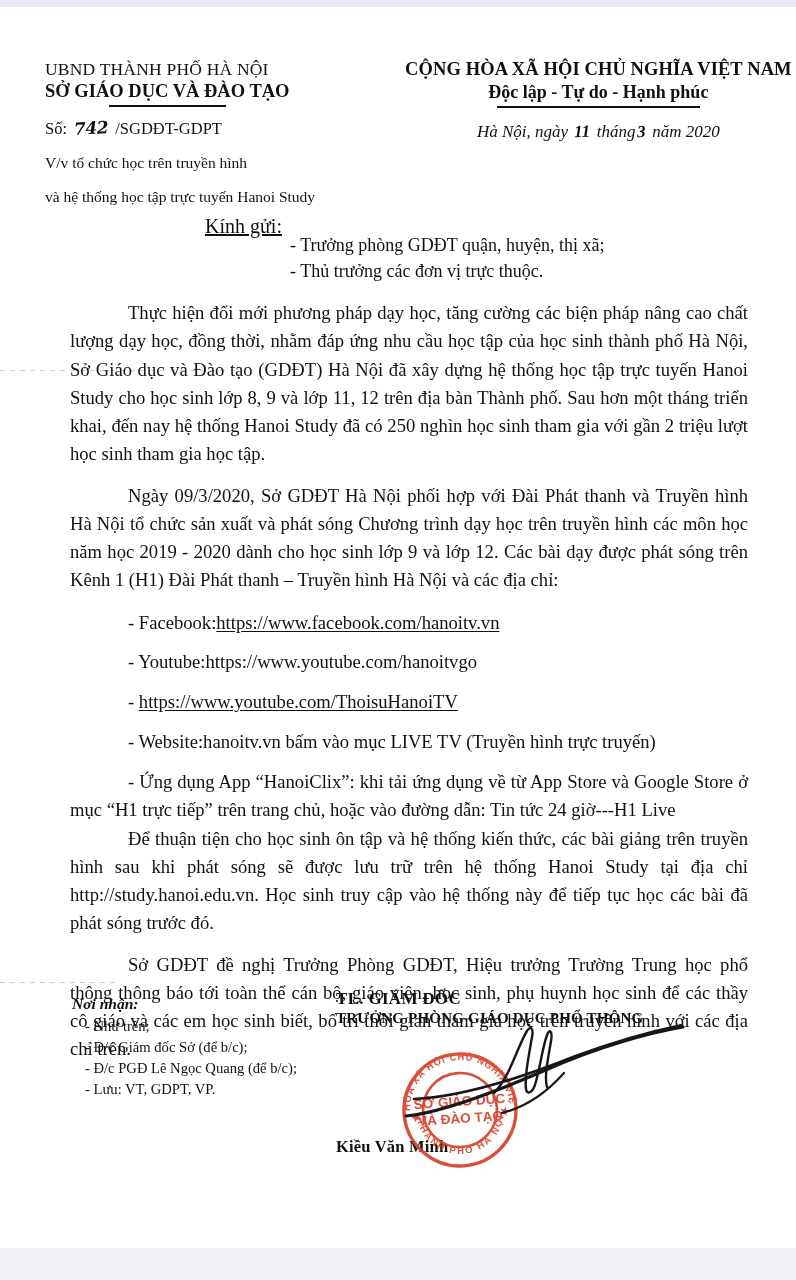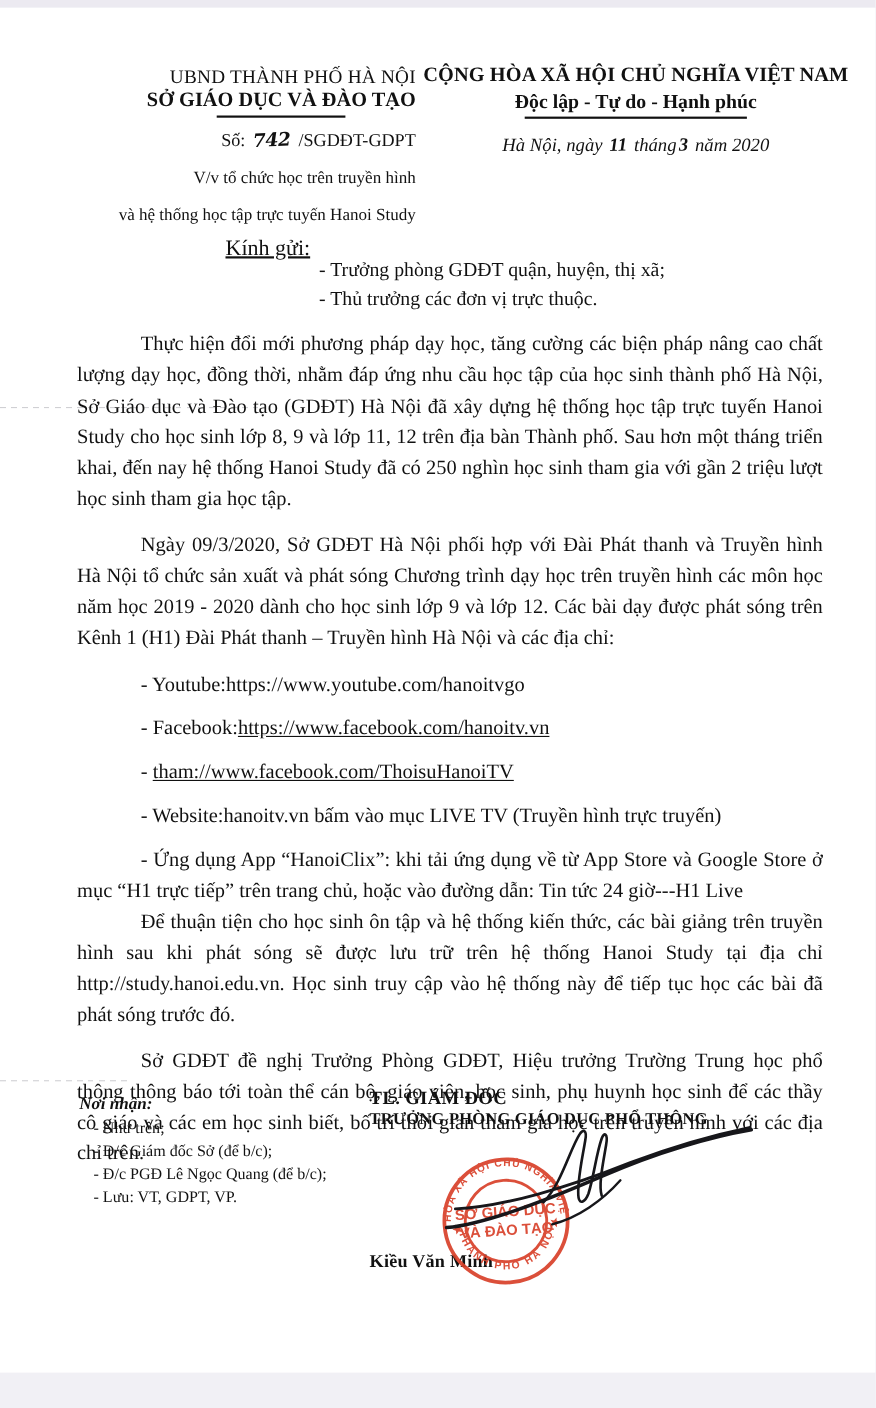--- a/index.html
+++ b/index.html
@@ -64,22 +64,22 @@
   
   .header {
     position: absolute;
     top: 52px;
     left: 0;
     width: 796px;
     display: flex;
   }
   .hdr-left {
     width: 360px;
-    text-align: right;
-    padding-left: 18px;
+    text-align: left;
+    padding-left: 45px;
   }
   .hdr-right {
     width: 400px;
     text-align: center;
   }
   .org-line1 {
     font-size: 17.5px;
     letter-spacing: .2px;
     white-space: nowrap;
   }
@@ -348,27 +348,27 @@
       </div>
 
       <div class="body-block">
 
         <p class="para">Thực hiện đổi mới phương pháp dạy học, tăng cường các biện pháp nâng cao chất lượng dạy học, đồng thời, nhằm đáp ứng nhu cầu học tập của học sinh thành phố Hà Nội, Sở Giáo dục và Đào tạo (GDĐT) Hà Nội đã xây dựng hệ thống học tập trực tuyến Hanoi Study cho học sinh lớp 8, 9 và lớp 11, 12 trên địa bàn Thành phố. Sau hơn một tháng triển khai, đến nay hệ thống Hanoi Study đã có 250 nghìn học sinh tham gia với gần 2 triệu lượt học sinh tham gia học tập.</p>
 
         <p class="para">Ngày 09/3/2020, Sở GDĐT Hà Nội phối hợp với Đài Phát thanh và Truyền hình Hà Nội tổ chức sản xuất và phát sóng Chương trình dạy học trên truyền hình các môn học năm học 2019 - 2020 dành cho học sinh lớp 9 và lớp 12. Các bài dạy được phát sóng trên Kênh 1 (H1) Đài Phát thanh – Truyền hình Hà Nội và các địa chỉ:</p>
 
         <ul class="bullets">
           <li>
+            <span>- Facebook:</span><span class="u">https://www.facebook.com/hanoitv.vn</span>
+          </li>
+          <li>
             <span>- Youtube:</span><span>https://www.youtube.com/hanoitvgo</span>
           </li>
           <li>
-            <span>- Facebook:</span><span class="u">https://www.facebook.com/hanoitv.vn</span>
-          </li>
-          <li>
-            <span>- </span><span class="u">tham://www.facebook.com/ThoisuHanoiTV</span>
+            <span>- </span><span class="u">https://www.youtube.com/ThoisuHanoiTV</span>
           </li>
           <li>
             <span>- Website:hanoitv.vn</span><span> bấm vào mục LIVE TV (Truyền hình trực truyến)</span>
           </li>
         </ul>
 
         <p class="para-app">- Ứng dụng App “HanoiClix”: khi tải ứng dụng về từ App Store và Google Store ở mục “H1 trực tiếp” trên trang chủ, hoặc vào đường dẫn: Tin tức 24 giờ---H1 Live</p>
 
         <p class="para">Để thuận tiện cho học sinh ôn tập và hệ thống kiến thức, các bài giảng trên truyền hình sau khi phát sóng sẽ được lưu trữ trên hệ thống Hanoi Study tại địa chỉ http://study.hanoi.edu.vn. Học sinh truy cập vào hệ thống này để tiếp tục học các bài đã phát sóng trước đó.</p>
 

